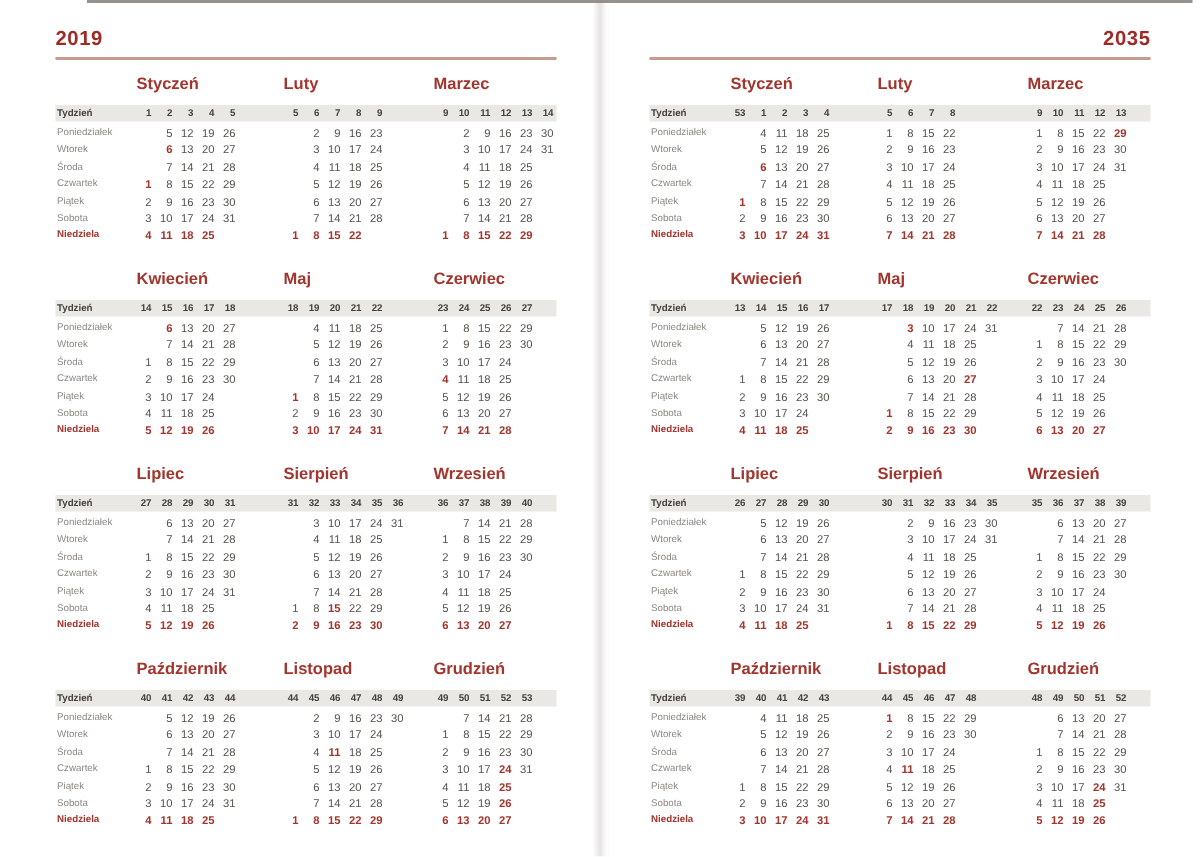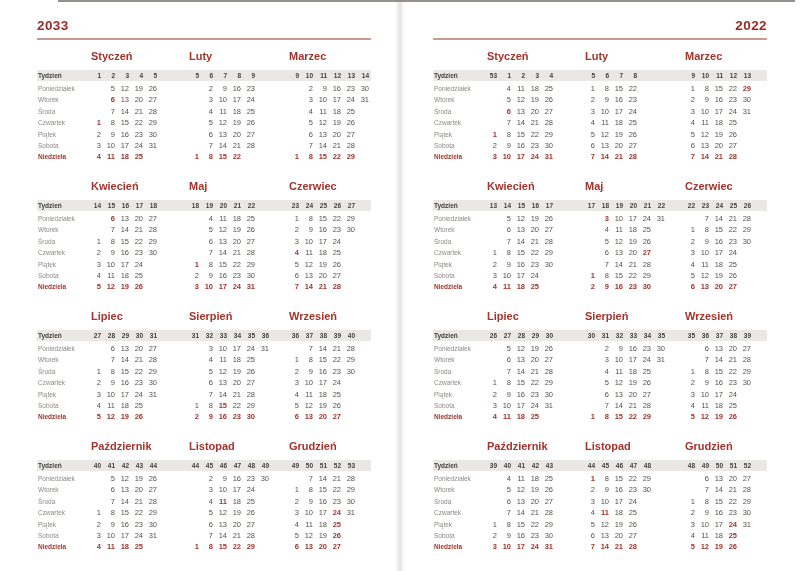--- a/index.html
+++ b/index.html
@@ -30,21 +30,21 @@
   .num{position:absolute;top:0;width:14px;line-height:11.4px;font-size:7.5px;color:#56524d;text-align:right;}
   .num.red{color:#a2352d;font-weight:700;}
 </style>
 </head>
 <body>
 
 <div class="top-edge"></div>
 <div class="gutter"></div>
 
 <div class="page page--left">
-  <div class="year">2033</div>
+  <div class="year">2019</div>
   <div class="rule"></div>
   <div class="months-area">
       <div class="month-band" style="top: 48px;">
         <span class="m-title" style="left: 54px;">Styczeń</span>
         <span class="m-title" style="left: 152px;">Luty</span>
         <span class="m-title" style="left: 252px;">Marzec</span>
         <div class="week-bar">
           <span class="week-label">Tydzień</span>
           <span class="week-num" style="left: 50px;">1</span>
           <span class="week-num" style="left: 64px;">2</span>
@@ -581,21 +581,21 @@
           <span class="num red" style="left: 248px;">6</span>
           <span class="num red" style="left: 262px;">13</span>
           <span class="num red" style="left: 276px;">20</span>
           <span class="num red" style="left: 290px;">27</span>
         </div>
       </div>
     </div>
 </div>
 
 <div class="page page--right">
-  <div class="year">2022</div>
+  <div class="year">2035</div>
   <div class="rule"></div>
   <div class="months-area">
       <div class="month-band" style="top: 48px;">
         <span class="m-title" style="left: 54px;">Styczeń</span>
         <span class="m-title" style="left: 152px;">Luty</span>
         <span class="m-title" style="left: 252px;">Marzec</span>
         <div class="week-bar">
           <span class="week-label">Tydzień</span>
           <span class="week-num" style="left: 50px;">53</span>
           <span class="week-num" style="left: 64px;">1</span>

